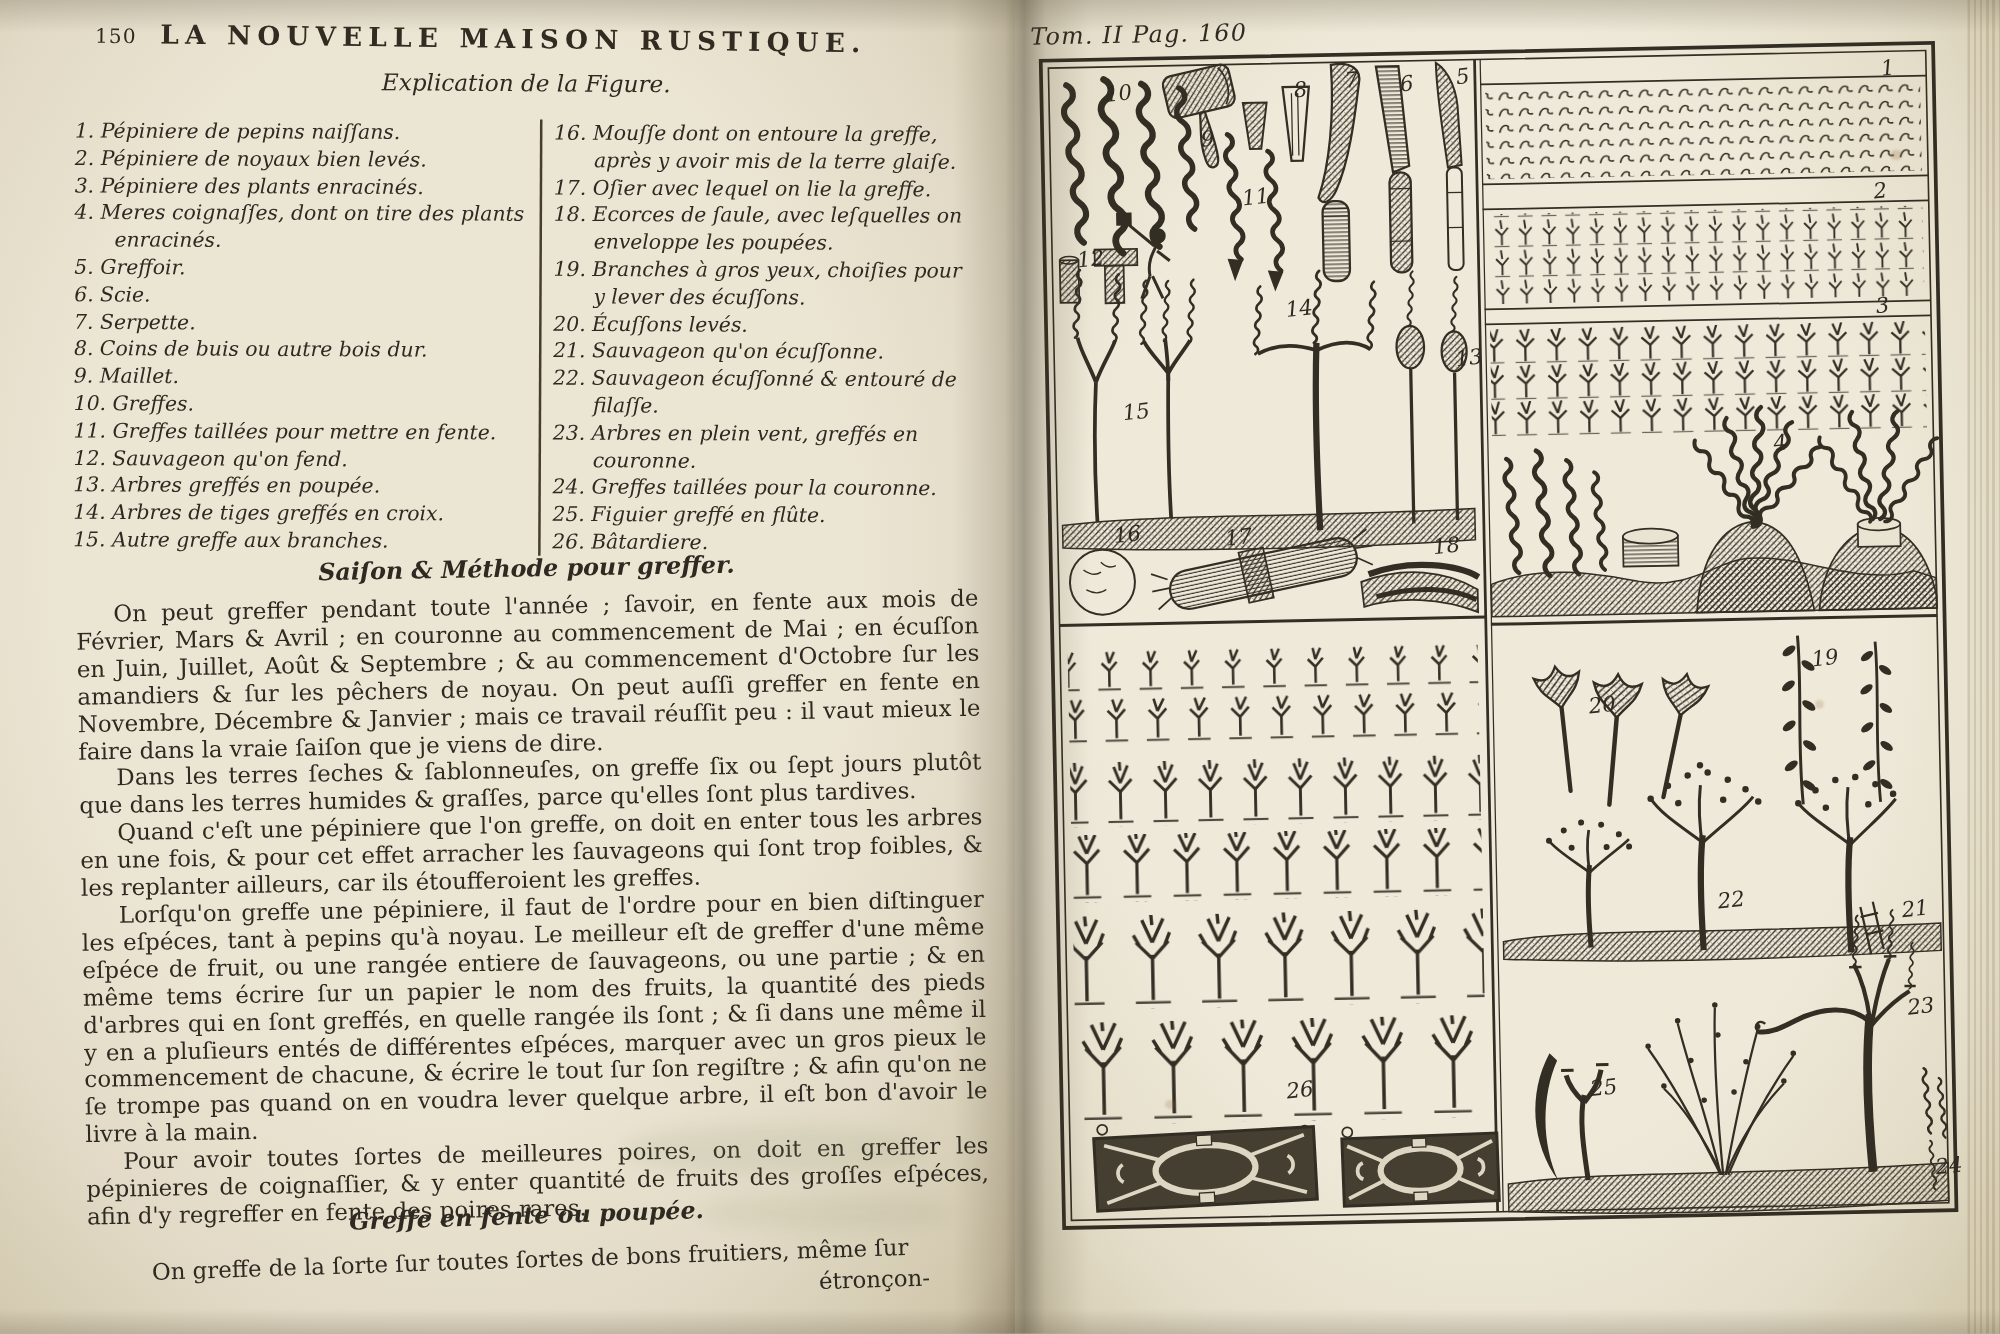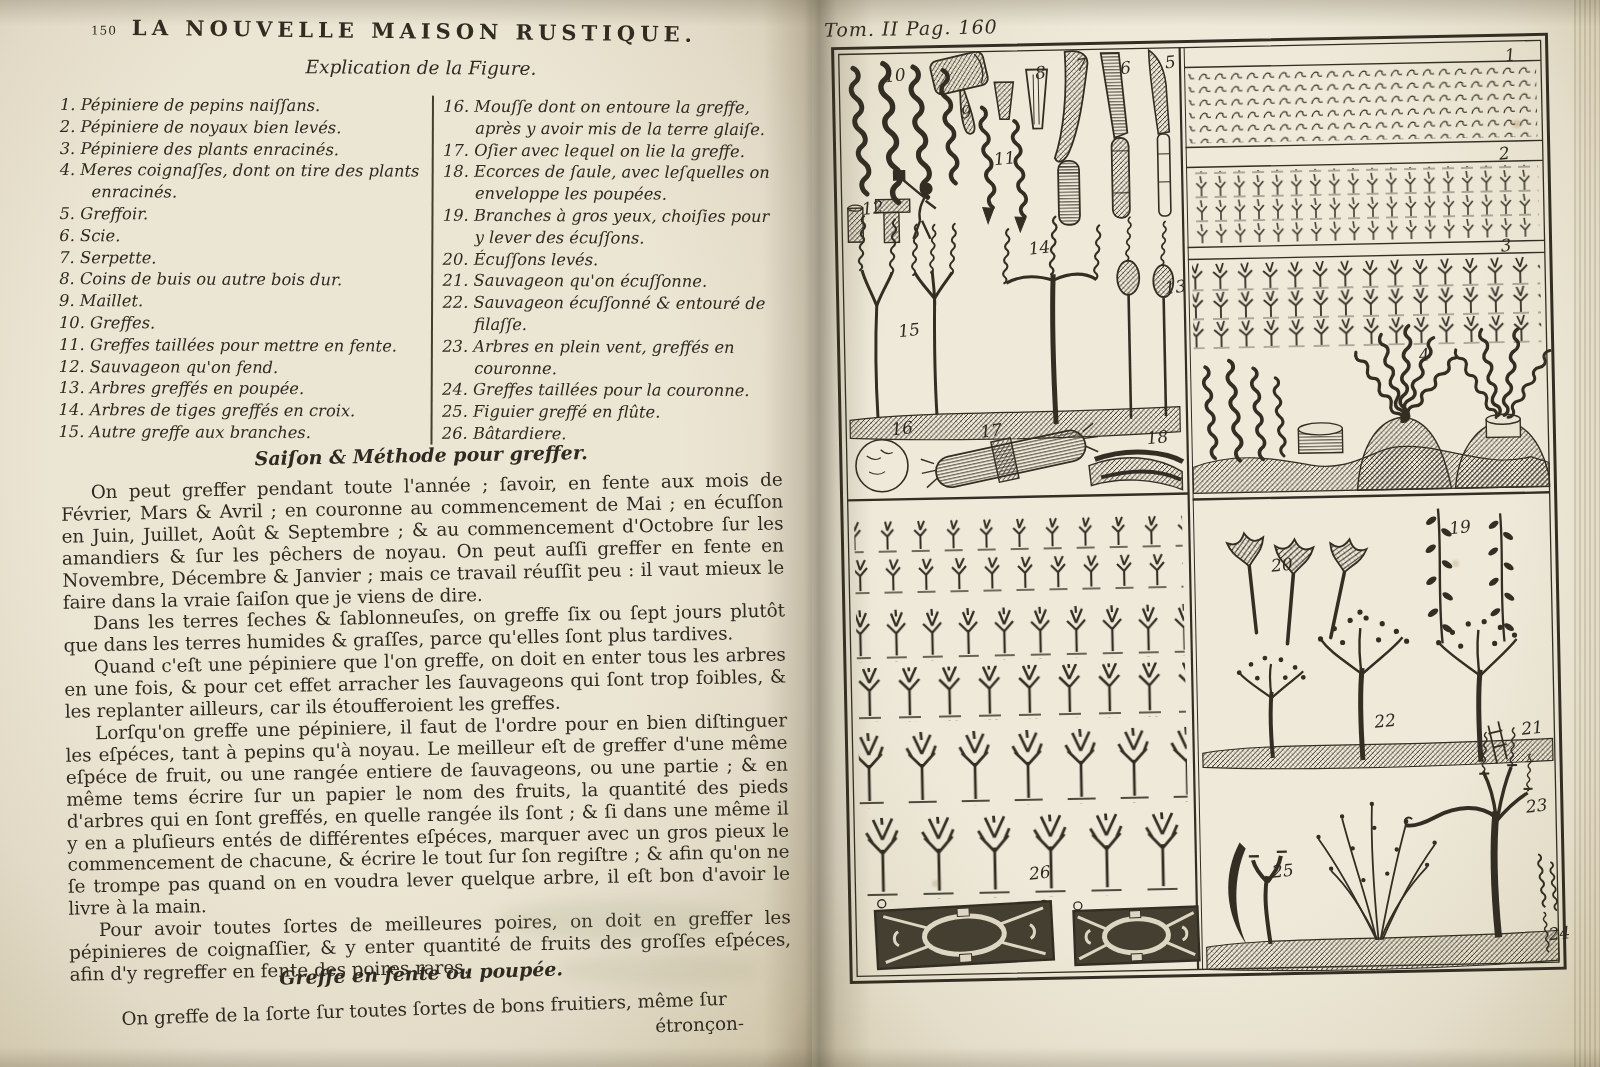--- a/index.html
+++ b/index.html
@@ -15,21 +15,21 @@
   #right-edge{position:absolute;right:0;top:0;width:26px;height:1067px;pointer-events:none;z-index:6;
     background:repeating-linear-gradient(90deg, rgba(120,100,62,.22) 0 2px, rgba(200,188,152,.12) 2px 5px);}
   #top-vignette{position:absolute;left:0;top:0;width:1600px;height:26px;pointer-events:none;z-index:6;
     background:linear-gradient(180deg, rgba(92,84,66,.25), rgba(92,84,66,0));}
   #bottom-vignette{position:absolute;left:0;bottom:0;width:1600px;height:20px;pointer-events:none;z-index:6;
     background:linear-gradient(0deg, rgba(80,70,50,.22), rgba(80,70,50,0));}
 
   
   .text-col{position:absolute;left:60px;width:722px;color:#2e2921;}
   #header-block{top:14px;transform:rotate(.7deg);transform-origin:left center;display:flex;align-items:baseline;}
-  #page-number{font-size:12px;margin-left:31px;letter-spacing:1px;}
+  #page-number{font-size:16px;margin-left:16px;letter-spacing:1px;}
   #running-title{flex:1;text-align:center;font-size:21px;letter-spacing:5px;margin-right:70px;font-weight:600;color:#312b22;}
   #explication-heading{top:57px;text-align:center;font-style:italic;font-size:18.5px;transform:rotate(.4deg);}
   #list-block{top:94px;display:flex;transform:rotate(.25deg);transform-origin:left top;}
   ul.fig-list{list-style:none;margin:0;padding:0;font-size:16.3px;line-height:21.8px;}
   ul.fig-list li{padding-left:32px;text-indent:-32px;font-style:italic;}
   #fig-list-left{width:372px;padding-right:4px;}
   #fig-list-right{width:342px;border-left:2px solid #453e2f;padding-left:9px;}
   #season-block{top:450px;transform:rotate(-1.05deg);transform-origin:40px top;}
   .section-heading{text-align:center;font-style:italic;font-size:19px;margin:0 0 9px;}
   #season-block p{margin:0;text-indent:30px;font-size:18.3px;line-height:21.9px;text-align:justify;

